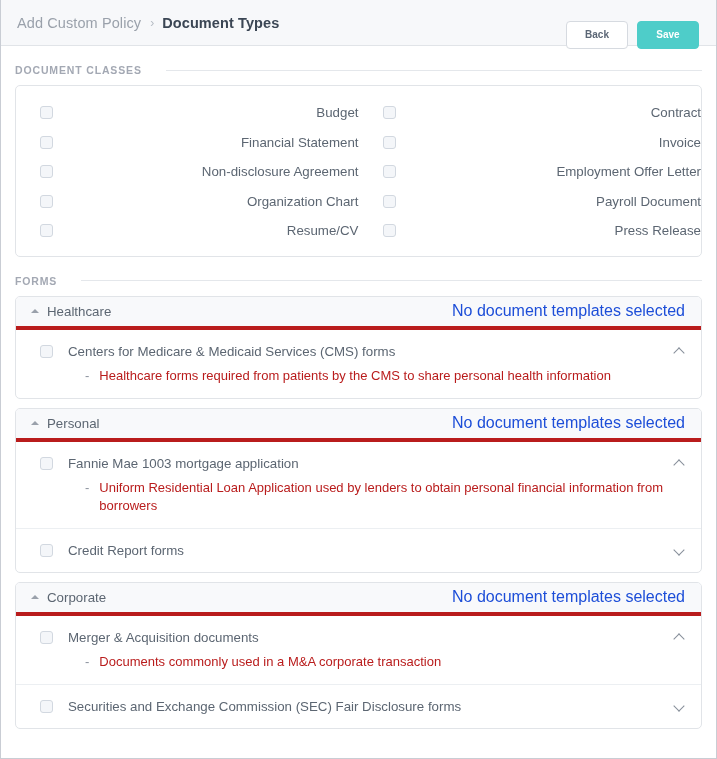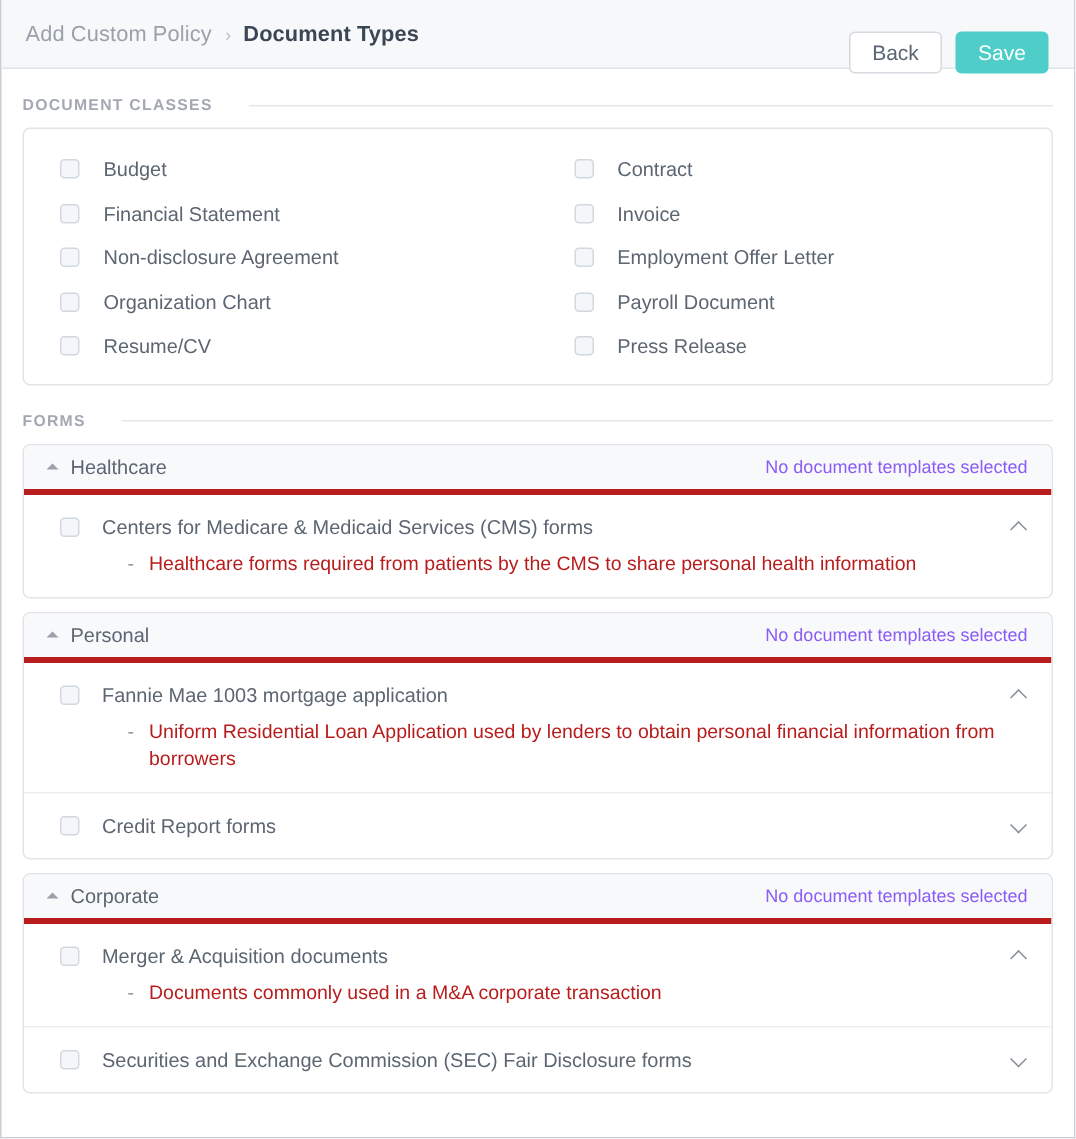--- a/index.html
+++ b/index.html
@@ -62,22 +62,22 @@
   .header-actions {
     display: flex;
     align-items: center;
     gap: 9px;
     flex: 0 0 auto;
   }
   .btn {
     height: 28px;
     min-width: 62px;
     border-radius: 4px;
-    font-size: 14px;
-    font-weight: normal;
+    font-size: 10px;
+    font-weight: bold;
     display: inline-flex;
     align-items: center;
     justify-content: center;
     cursor: pointer;
     padding: 0 14px;
     line-height: 1;
     user-select: none;
     margin-top: 24px;
   }
   .btn-secondary {
@@ -129,20 +129,21 @@
     display: grid;
     grid-template-columns: 1fr 1fr;
     padding: 12px 0 10px 0;
   }
   .class-item {
     display: flex;
     align-items: center;
     height: 29.5px;
     padding-left: 24px;
     cursor: pointer;
+    justify-content: space-between;
   }
   .class-item .lbl {
     font-size: 13.3px;
     color: #5c6672;
     margin-left: 16px;
     white-space: nowrap;
   }
 
   .cbox {
     width: 13px; height: 13px;
@@ -178,22 +179,22 @@
     margin-right: 8px;
     flex: 0 0 auto;
   }
   .group-title {
     font-size: 13.3px;
     color: #5c6672;
     flex: 1 1 auto;
     white-space: nowrap;
   }
   .group-status {
-    font-size: 12px;
-    color: #8b5cf6;
+    font-size: 16px;
+    color: #1d4ed8;
     white-space: nowrap;
   }
 
   .form-row {
     border-bottom: 1px solid #eceff2;
     padding: 13px 16px 13px 24px;
     display: flex;
     align-items: flex-start;
     cursor: pointer;
   }

